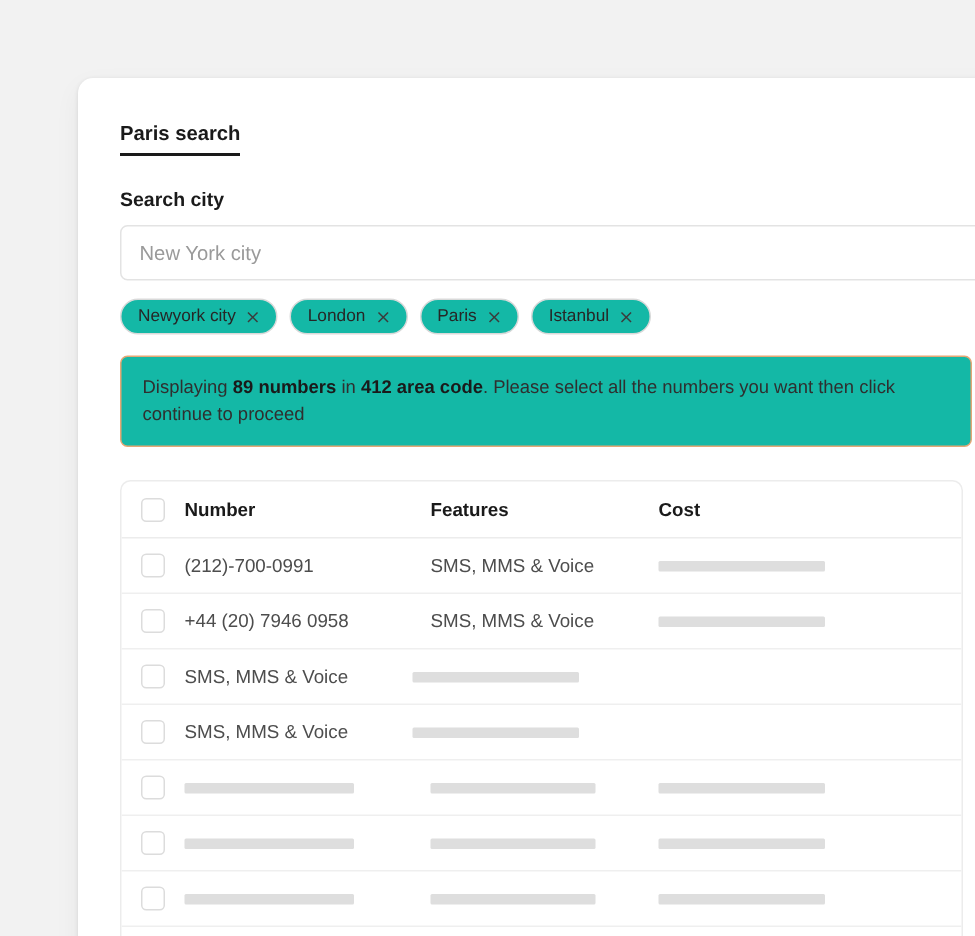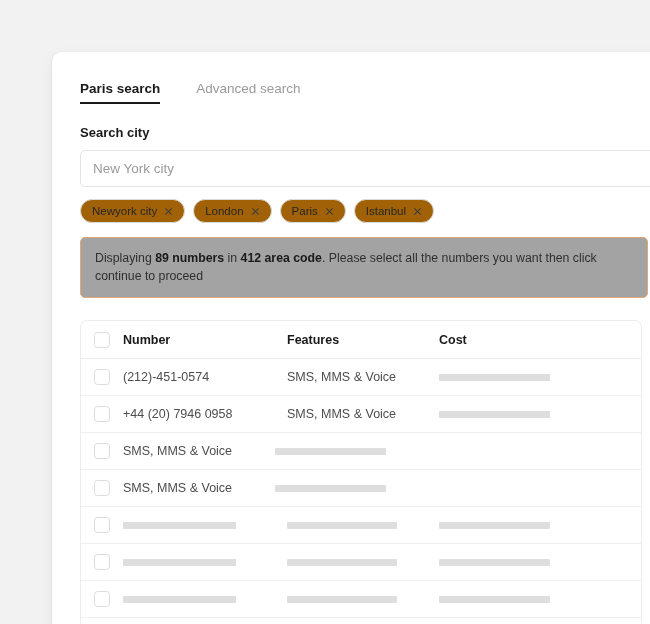--- a/index.html
+++ b/index.html
@@ -92,21 +92,21 @@
     flex-wrap: nowrap;
   }
   .chip {
     display: inline-flex;
     align-items: center;
     gap: 7px;
     height: 22px;
     padding: 0 11px;
     border: 1px solid #d9d9d9;
     border-radius: 999px;
-    background: #a16207;
+    background: #14b8a6;
     font-size: 11.5px;
     color: #262626;
     white-space: nowrap;
     cursor: default;
   }
   .chip-x {
     display: inline-block;
     width: 9px;
     height: 9px;
     position: relative;
@@ -126,21 +126,21 @@
   .chip-x::after  { transform: rotate(-45deg); }
 
   
   .alert {
     margin-top: 14px;
     width: 568px;
     box-sizing: border-box;
     border: 1px solid #e6a濃;
     border: 1px solid #e3a濃;
     border: 1px solid #e5a775;
-    background: #a3a3a3;
+    background: #14b8a6;
     border-radius: 5px;
     padding: 11px 14px 12px 14px;
     font-size: 12.3px;
     line-height: 18px;
     color: #2f2f2f;
   }
   .alert b { font-weight: 700; color: #1a1a1a; }
 
   
   .table {
@@ -204,23 +204,20 @@
   .bar-cost     { width: 111px; }
 </style>
 </head>
 <body>
 
 <div class="card">
 
   <div class="tabs">
     <div class="tab active">
       <span>Paris search</span>
-    </div>
-    <div class="tab inactive">
-      <span>Advanced search</span>
     </div>
   </div>
 
   <div class="field-label">Search city</div>
   <input class="search-input" type="text" placeholder="New York city" style="">
 
   <div class="chips">
     <span class="chip">
       <span>Newyork city</span>
       <span class="chip-x"></span>
@@ -251,21 +248,21 @@
       </div>
       <div class="cell-number th">Number</div>
       <div class="cell-features th">Features</div>
       <div class="cell-cost th">Cost</div>
     </div>
 
     <div class="row">
       <div class="cell-check">
         <span class="checkbox"></span>
       </div>
-      <div class="cell-number td">(212)-451-0574</div>
+      <div class="cell-number td">(212)-700-0991</div>
       <div class="cell-features td">SMS, MMS &amp; Voice</div>
       <div class="cell-cost">
         <span class="bar bar-cost"></span>
       </div>
     </div>
 
     <div class="row">
       <div class="cell-check">
         <span class="checkbox"></span>
       </div>

